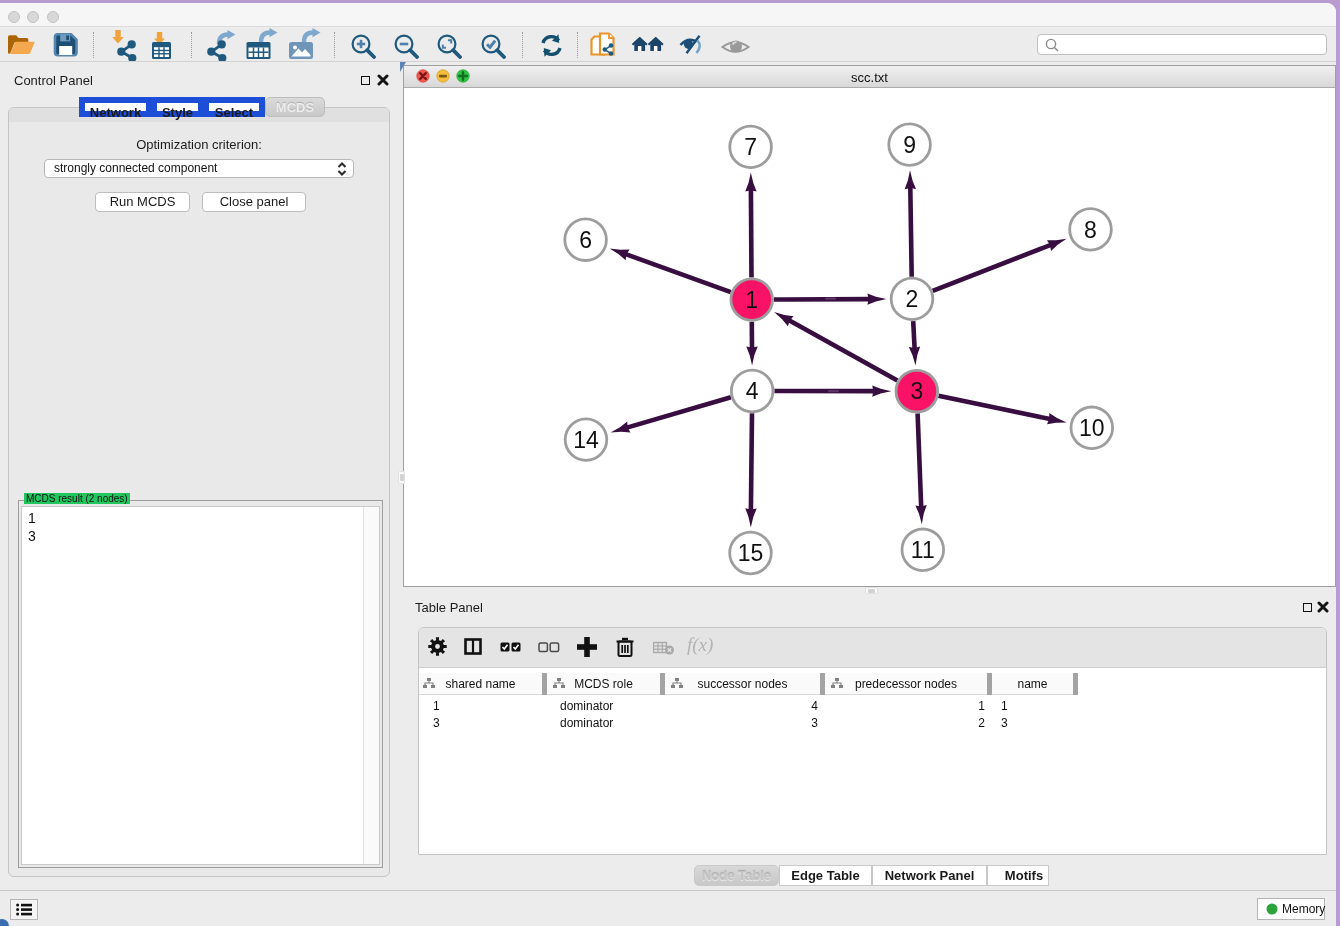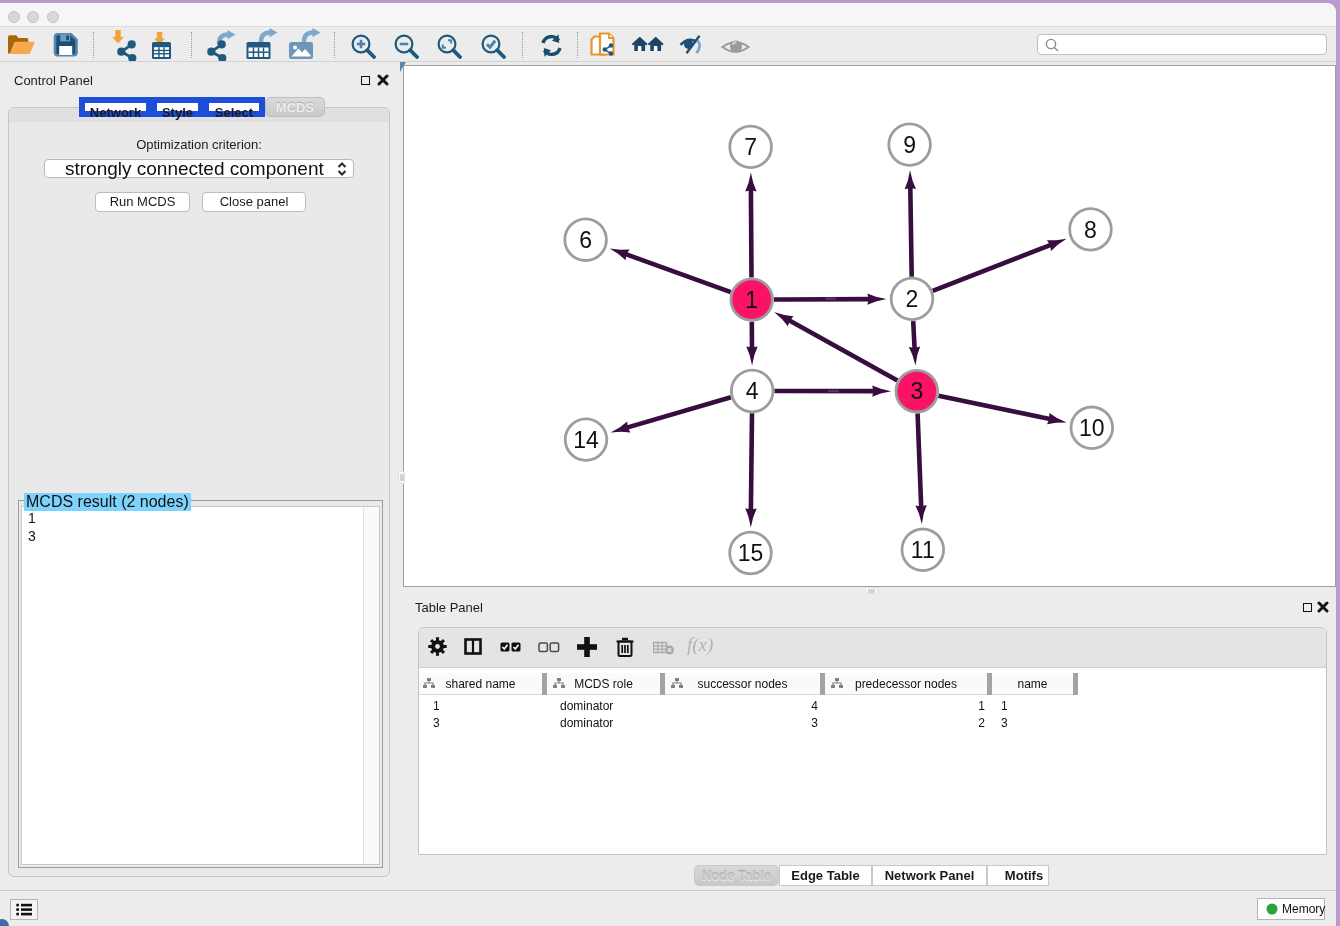--- a/index.html
+++ b/index.html
@@ -18,24 +18,24 @@
 #searchbox { left:1037px; top:7px; width:290px; height:21px; background:#fff; border:1px solid #c0c0c0; border-radius:4px; }
 
 #cp-title { left:14px; top:73px; font-size:13px; color:#1c1c1c; }
 #cp-float { left:361px; top:76px; width:9px; height:9px; border:1.5px solid #111; }
 #cp-close { left:377px; top:71px; font-size:13px; color:#111; font-weight:bold; }
 #cp-panel { left:8px; top:107px; width:382px; height:770px; background:#e9e9e9; border:1px solid #c4c4c4; border-radius:6px; }
 #cp-band { left:9px; top:108px; width:380px; height:14px; background:#e0e0e0; border-radius:5px 5px 0 0; }
 .tab { position:absolute; top:97px; height:20px; font-size:13px; font-weight:bold; color:#1a1a1a; background:#fff; border:6px solid #1d4ed8; text-align:center; line-height:19px; }
 #tab-mcds { background:linear-gradient(#dadada,#c9c9c9); color:#ededed; border:1px solid #bdbdbd; border-radius:5px; text-shadow:0 -1px 1px #adadad; }
 #opt-label { left:8px; top:137px; width:382px; text-align:center; font-size:13px; color:#1c1c1c; }
-#opt-select { left:44px; top:159px; width:310px; height:19px; background:#fff; border:1px solid #b8b8b8; border-radius:4px; font-size:19px; color:#111; line-height:17px; padding-left:20px; }
+#opt-select { left:44px; top:159px; width:310px; height:19px; background:#fff; border:1px solid #b8b8b8; border-radius:4px; font-size:12px; color:#111; line-height:17px; padding-left:9px; }
 .btn { position:absolute; top:192px; height:20px; background:#fff; border:1px solid #bdbdbd; border-radius:4px; font-size:13px; color:#1a1a1a; text-align:center; line-height:18px; }
 #mcds-box { left:18px; top:500px; width:365px; height:368px; border:1px solid #9d9d9d; }
-#mcds-legend { left:24px; top:493px; background:#7dd3fc; font-size:16px; color:#111; padding:0 2px; }
+#mcds-legend { left:24px; top:493px; background:#22c55e; font-size:10px; color:#111; padding:0 2px; }
 #mcds-white { left:21px; top:506px; width:359px; height:359px; background:#fff; border:1px solid #c9c9c9; font-size:14px; color:#111; line-height:18px; padding:2px 0 0 6px; }
 #mcds-scroll { left:363px; top:507px; width:16px; height:357px; background:#fafafa; border-left:1px solid #e0e0e0; }
 
 #netwin { left:403px; top:65px; width:933px; height:522px; border:1px solid #9f9f9f; background:#fff; }
 #nettitle { left:0; top:0; width:931px; height:22px; background:linear-gradient(#f0f0f0,#d8d8d8); border-bottom:1px solid #ababab; }
 #nettitletext { width:100%; text-align:center; top:4px; font-size:13px; color:#111; }
 
 #tp-title { left:415px; top:600px; font-size:13px; color:#1c1c1c; }
 #tp-float { left:1303px; top:603px; width:9px; height:9px; border:1.5px solid #111; }
 #tp-close { left:1318px; top:598px; font-size:13px; color:#111; font-weight:bold; }
@@ -210,20 +210,31 @@
     </svg>
 </div>
 <div class="btn abs" style="left:95px; width:95px;">Run MCDS</div>
 <div class="btn abs" style="left:202px; width:104px;">Close panel</div>
 <div id="mcds-box" class="abs"></div>
 <div id="mcds-white" class="abs">1<br>3</div>
 <div id="mcds-scroll" class="abs"></div>
 <div id="mcds-legend" class="abs">MCDS result (2 nodes)</div>
 
 <div id="netwin" class="abs">
+  <div id="nettitle" class="abs">
+    <svg style="position:absolute;left:12px;top:3px;" width="60" height="14" viewBox="0 0 60 14">
+        <circle cx="7" cy="7" r="6.2" fill="#ee5951" stroke="#d1453e" stroke-width="0.8"></circle>
+        <path d="M4.2 4.2 L9.8 9.8 M9.8 4.2 L4.2 9.8" stroke="#7c1714" stroke-width="2.4" stroke-linecap="round"></path>
+        <circle cx="27" cy="7" r="6.2" fill="#f3bd3d" stroke="#d8a02b" stroke-width="0.8"></circle>
+        <rect x="3" y="5.8" width="8" height="2.6" rx="0.8" fill="#7a5a10" transform="translate(20,0)"></rect>
+        <circle cx="47" cy="7" r="6.2" fill="#2ec743" stroke="#1fa833" stroke-width="0.8"></circle>
+        <path d="M47 3.2 L47 10.8 M43.2 7 L50.8 7" stroke="#136e22" stroke-width="2.6" stroke-linecap="round"></path>
+      </svg>
+    <div id="nettitletext" class="abs">scc.txt</div>
+  </div>
   <svg class="abs" style="left:0;top:22px;transform:translateZ(0);" width="931" height="498" viewBox="0 0 931 498" font-family="Liberation Sans, sans-serif">
 <g stroke="#380d40" stroke-width="4.6" fill="#380d40">
 <line x1="347.5" y1="189.4" x2="346.9" y2="101.5"></line>
 <line x1="326.8" y1="204.1" x2="221.7" y2="166.2"></line>
 <line x1="369.9" y1="211.5" x2="465.4" y2="211.1"></line>
 <line x1="347.8" y1="233.8" x2="348.0" y2="260.4"></line>
 <line x1="507.7" y1="188.7" x2="506.3" y2="99.2"></line>
 <line x1="528.7" y1="202.8" x2="646.8" y2="156.9"></line>
 <line x1="509.2" y1="233.1" x2="510.6" y2="260.7"></line>
 <line x1="493.4" y1="292.4" x2="385.0" y2="232.3"></line>

